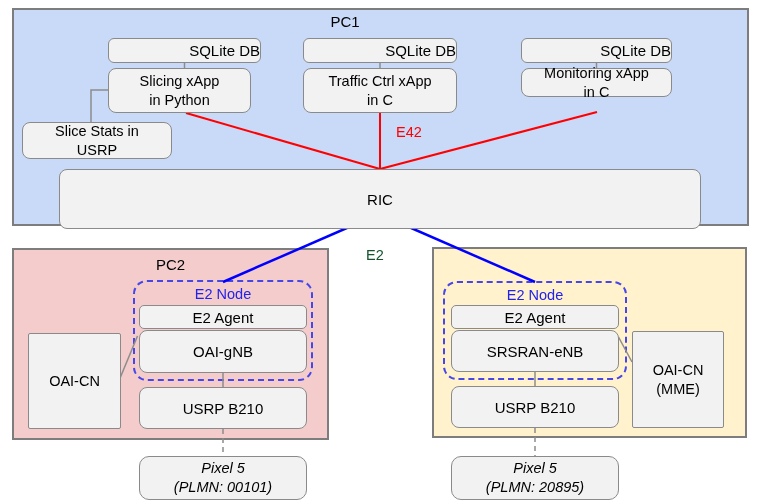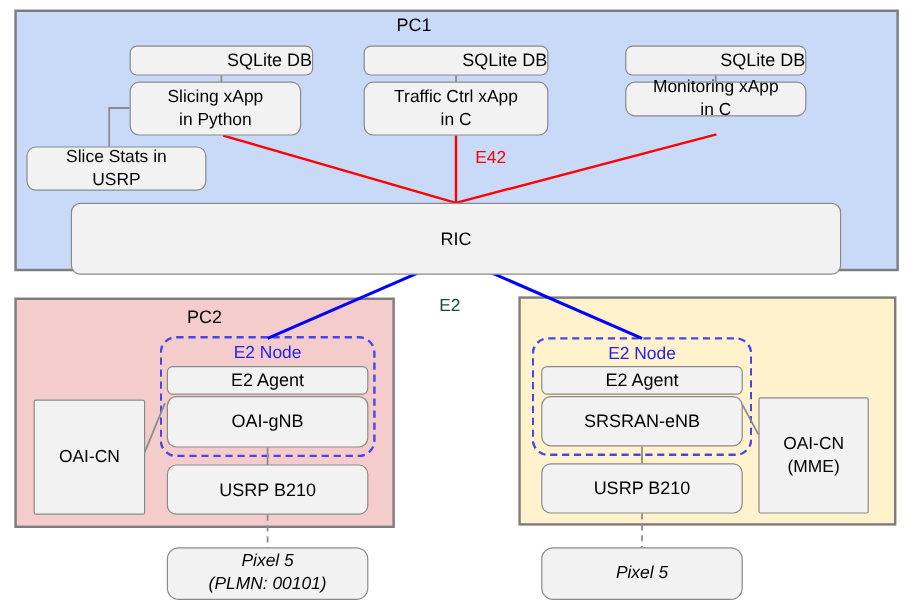--- a/index.html
+++ b/index.html
@@ -146,20 +146,21 @@
     </div>
     <div class="box r18 two-line" style="left:632px;top:331px;width:92px;height:97px;">
       <span>OAI-CN</span>
       <span>(MME)</span>
     </div>
     <div class="box r8" style="left:451px;top:386px;width:168px;height:42px;">
       <span>USRP B210</span>
     </div>
     <div class="box r10 two-line" style="left:451px;top:456px;width:168px;height:44px;">
       <span>Pixel 5</span>
+      <span>(PLMN: 20895)</span>
     </div>
   </div>
 
   <div class="layer-labels">
     <div class="iface-label e42" style="left:396px;top:124px;">E42</div>
     <div class="iface-label e2" style="left:366px;top:247px;">E2</div>
   </div>
 
 </div>
 

